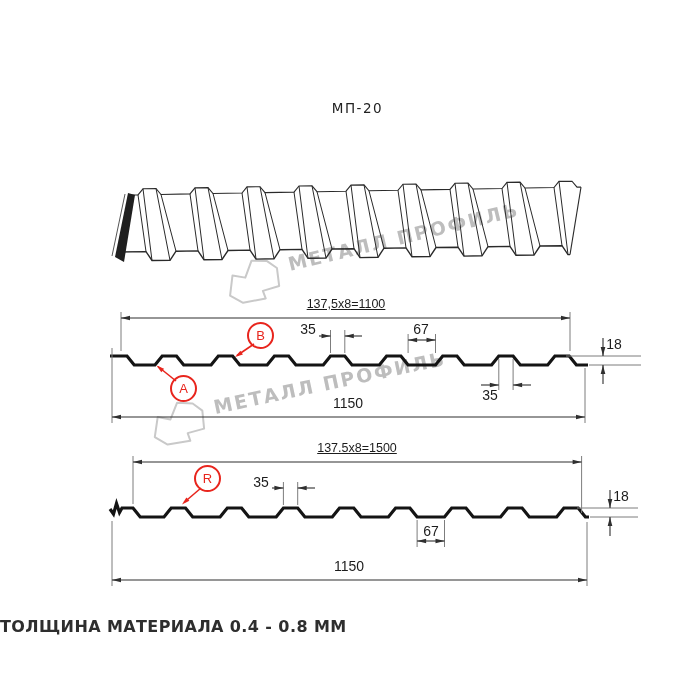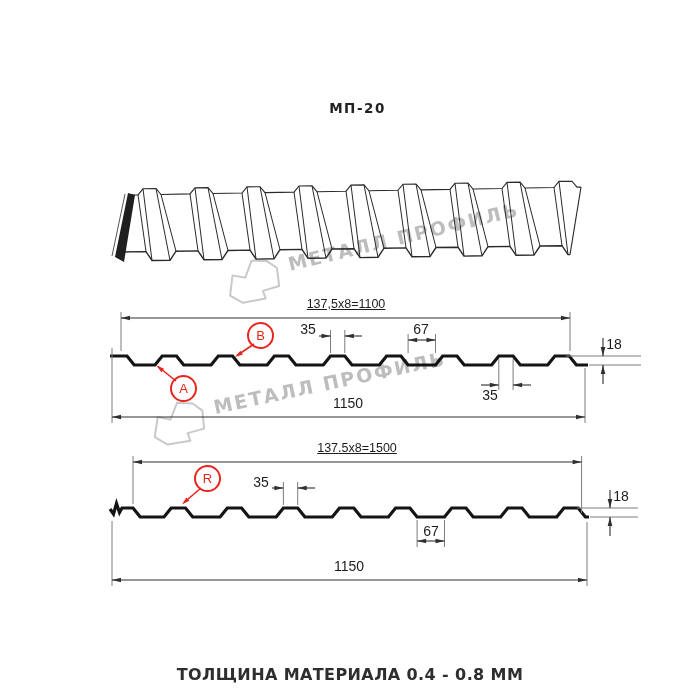--- a/index.html
+++ b/index.html
@@ -2,25 +2,25 @@
 <html><head>
 <meta charset="utf-8">
 <style>
   html,body{margin:0;padding:0;background:#fff;}
   .stage{position:relative;width:700px;height:700px;background:#ffffff;overflow:hidden;
          font-family:"Liberation Sans",sans-serif;}
   .title{position:absolute;left:0;right:0;top:62px;text-align:center;
          font-family:"DejaVu Sans",sans-serif;font-weight:bold;font-size:30px;
          letter-spacing:1px;color:#111;z-index:4;}
   .subtitle{position:absolute;left:0;right:0;top:100px;text-align:center;
-         font-family:"DejaVu Sans",sans-serif;font-weight:bold;font-size:13.5px;
+         font-family:"DejaVu Sans",sans-serif;font-weight:normal;font-size:13.5px;
          letter-spacing:1.5px;color:#222;z-index:4;padding-left:15px;}
-  .caption{position:absolute;left:0;right:0;top:617px;text-align:center;
+  .caption{position:absolute;left:0;right:0;top:617px;
          font-family:"DejaVu Sans",sans-serif;font-weight:bold;font-size:16px;
-         letter-spacing:.4px;color:#2e2e2e;z-index:4;margin-top:48px;}
+         letter-spacing:.4px;color:#2e2e2e;z-index:4;}
   .wm{position:absolute;display:flex;align-items:flex-start;z-index:1;
       transform-origin:28px 26px;color:#bdbdbd;}
   .wmtext{font-family:"DejaVu Sans",sans-serif;font-weight:bold;font-size:19px;
       letter-spacing:2px;margin-left:9px;margin-top:4px;white-space:nowrap;color:#bdbdbd;}
   #wm1{left:225px;top:258px;transform:rotate(-13.5deg);}
   #wm2{left:150px;top:400px;transform:rotate(-12deg);}
   #linework-host{position:absolute;left:0;top:0;width:700px;height:700px;z-index:2;}
   #linework-host svg{display:block;}
   .dim{position:absolute;transform:translate(-50%,-50%);font-size:14px;color:#1c1c1c;
        white-space:nowrap;z-index:3;}

